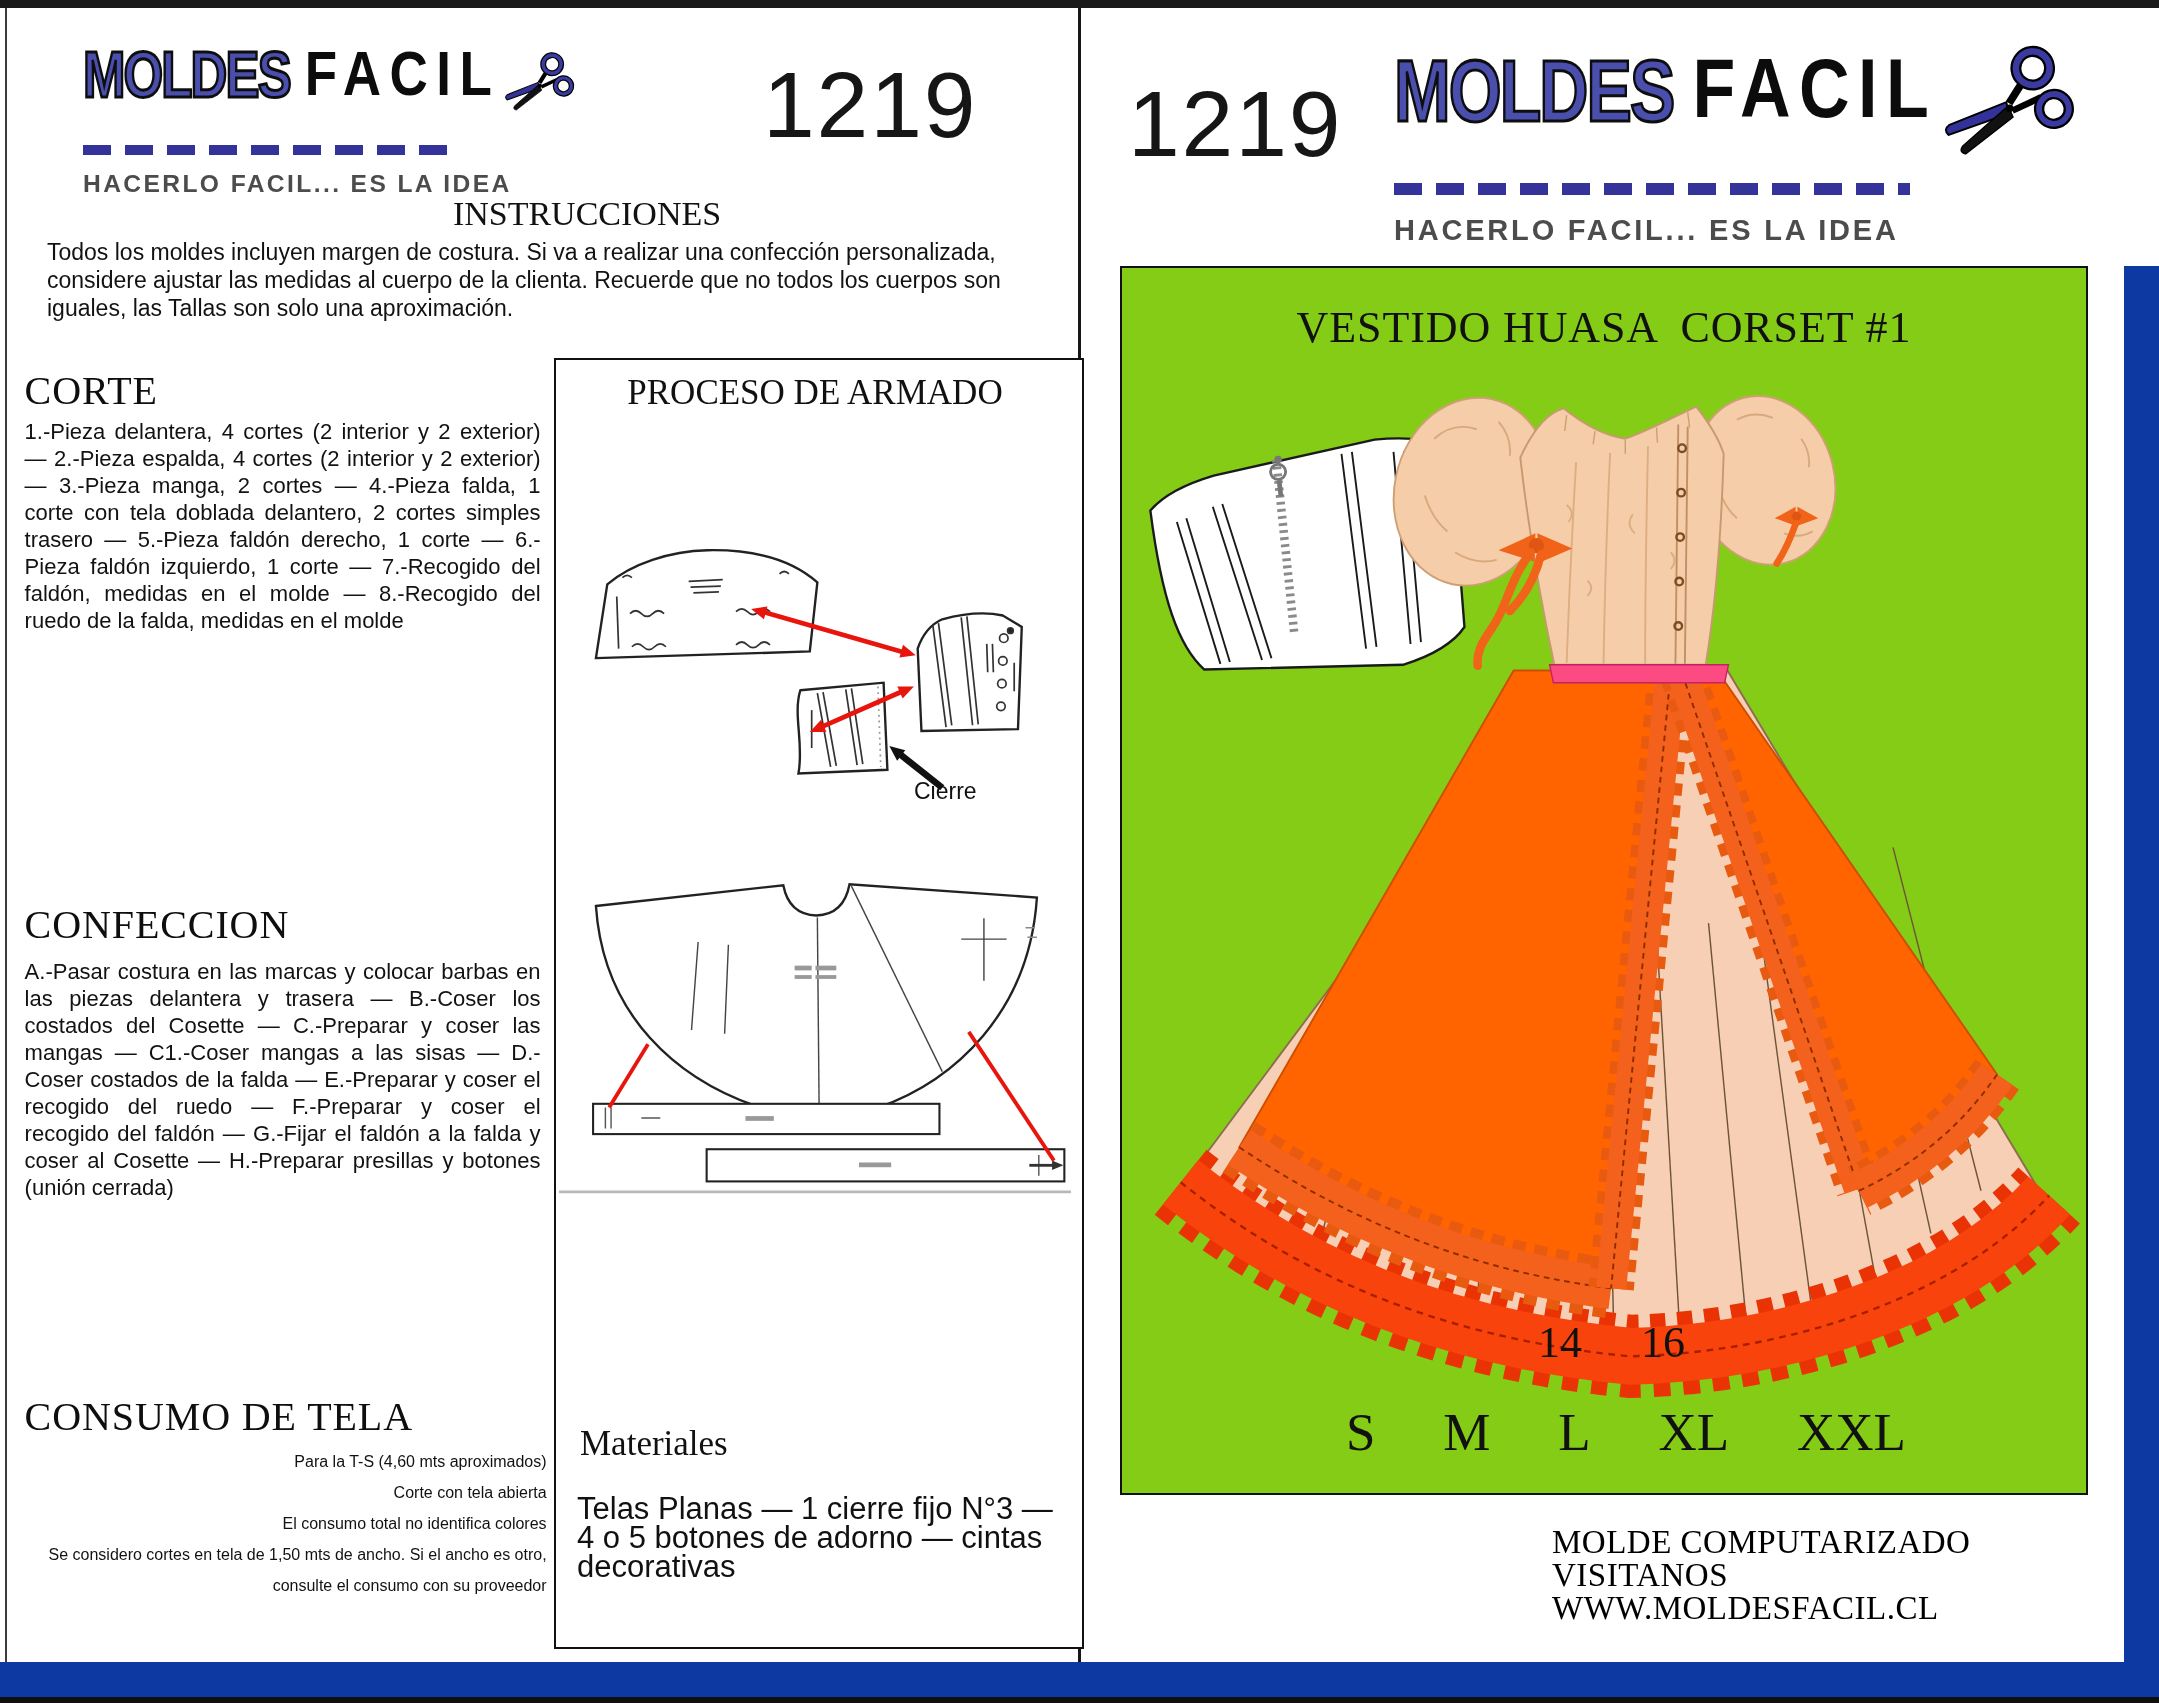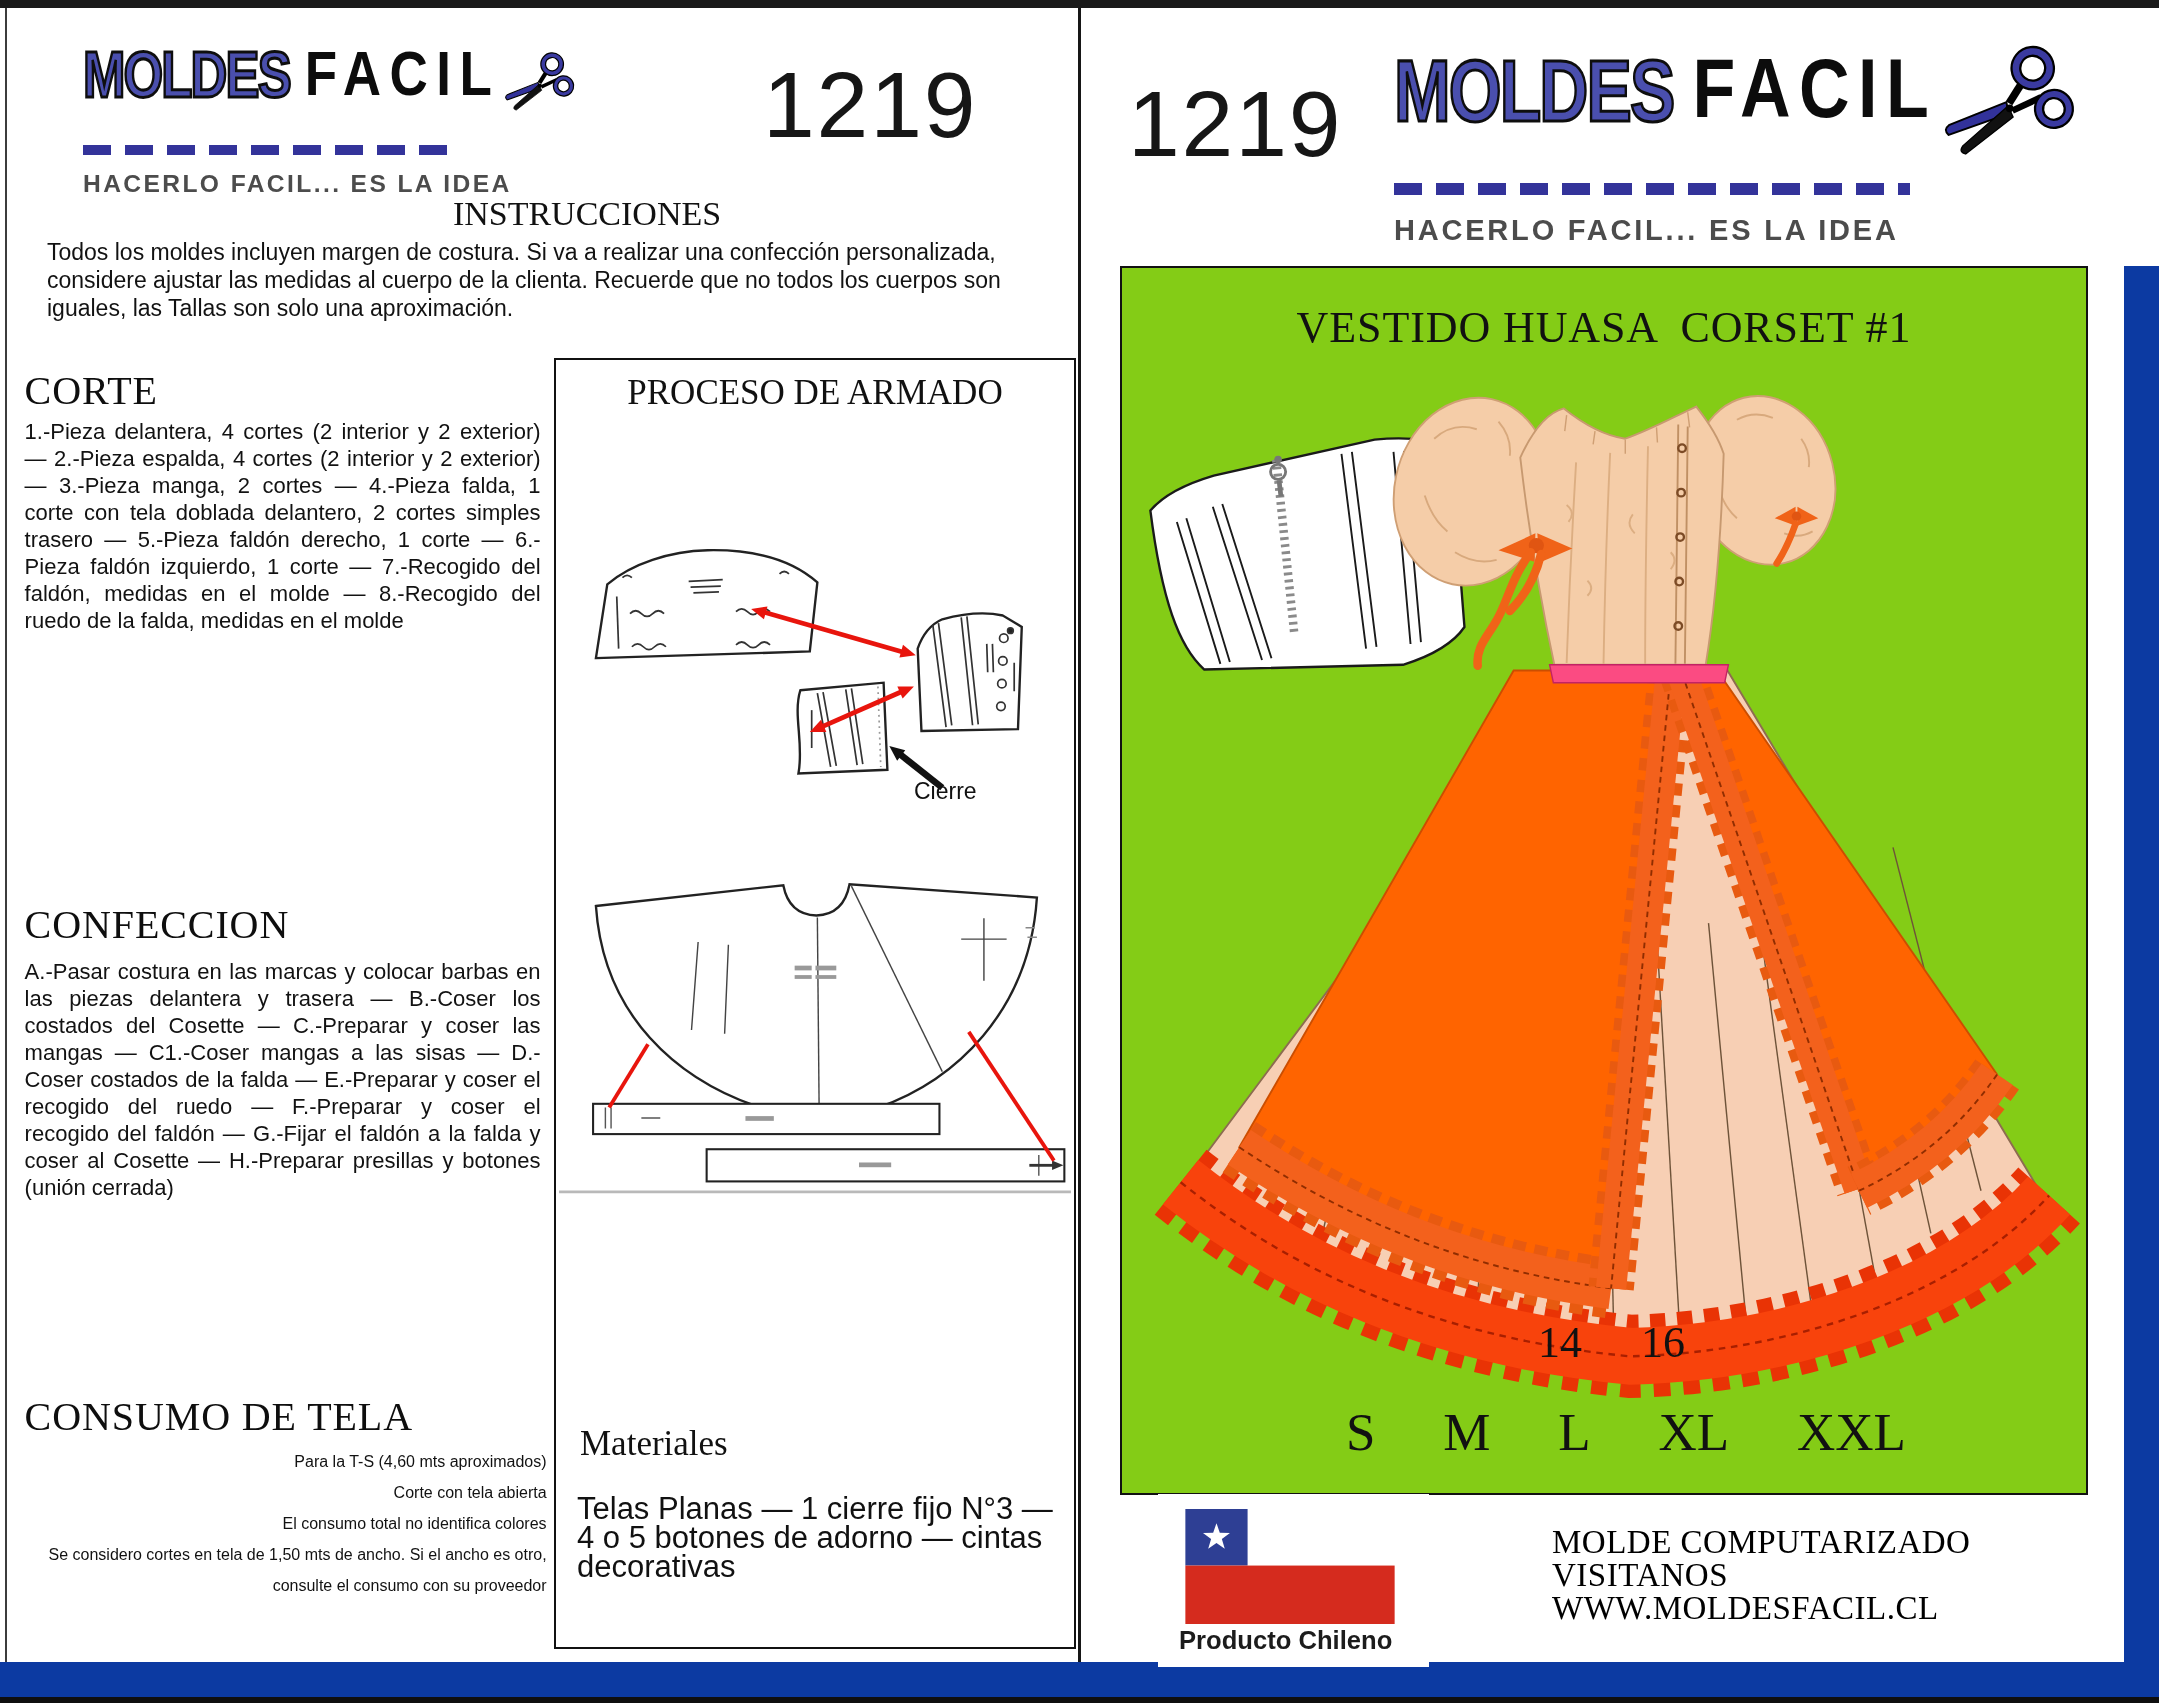--- a/index.html
+++ b/index.html
@@ -20,21 +20,21 @@
                transform:scaleY(1.28);transform-origin:top left;line-height:1;}
   .logo-facil{display:inline-block;font-weight:700;color:#0c0c0c;letter-spacing:8.5px;
               transform:scaleY(1.18);transform-origin:top left;line-height:1;}
   .logo-dashes{height:10.4px;background:repeating-linear-gradient(90deg,#33339a 0 28px,transparent 28px 42px);}
   .logo-tagline{font-weight:700;color:#4c4c4c;letter-spacing:2.4px;}
   
   .serif{font-family:"Liberation Serif",serif;}
   .pattern-number{font-size:93px;font-weight:400;letter-spacing:1.9px;color:#161616;text-align:center;}
   .section-h{font-family:"Liberation Serif",serif;font-size:40px;letter-spacing:0.9px;color:#0e0e0e;}
   .body-text{font-size:22px;line-height:27px;text-align:justify;color:#121212;}
-  .proceso-box{left:554px;top:358px;width:518px;height:1287px;border:2.8px solid #111;background:#fff;}
+  .proceso-box{left:554px;top:358px;width:518px;height:1287px;border:2.8px solid #111;background:#fff;padding-left:8px;}
   .vestido-box{left:1120px;top:266px;width:964px;height:1225px;border:2.8px solid #111;background:#84cc16;}
   .sizes-row{display:flex;justify-content:space-between;}
   .flag-panel{left:1158px;top:1494px;width:271px;height:173px;background:#fff;z-index:6;}
   .footer-text{line-height:33px;font-size:33px;letter-spacing:0.5px;color:#000;}
 </style>
 </head>
 <body>
 
 <div id="canvas">
 
@@ -322,29 +322,20 @@
 
     <div class="abs sizes-row serif" style="left:224px;top:1134px;width:560px;justify-content:space-between;font-size:53px;">
       <span>S</span>
       <span>M</span>
       <span>L</span>
       <span>XL</span>
       <span>XXL</span>
     </div>
   </div>
 
-  <div class="abs flag-panel">
-    <svg width="210" height="115" viewBox="0 0 222 122" style="position:absolute;left:26.5px;top:15px;">
-      <rect x="0" y="0" width="222" height="122" fill="#fff"></rect>
-      <rect x="0" y="0" width="66" height="60" fill="#2e3f94"></rect>
-      <path d="M33,15 L36.5,25.1 L47.3,25.4 L38.7,31.9 L41.8,42.1 L33,36 L24.2,42.1 L27.3,31.9 L18.7,25.4 L29.5,25.1 Z" fill="#fff"></path>
-      <rect x="0" y="60" width="222" height="62" fill="#d52b1e"></rect>
-    </svg>
-    <div class="abs" style="left:21px;top:132px;width:223px;font-size:25.6px;font-weight:700;color:#1c1c1c;">Producto Chileno</div>
-  </div>
 
   <div class="abs footer-text serif" style="left:1552px;top:1526px;width:445px;z-index:6;">
     <div>MOLDE COMPUTARIZADO</div>
     <div>VISITANOS</div>
     <div>WWW.MOLDESFACIL.CL</div>
   </div>
 
 </div>
 
 

